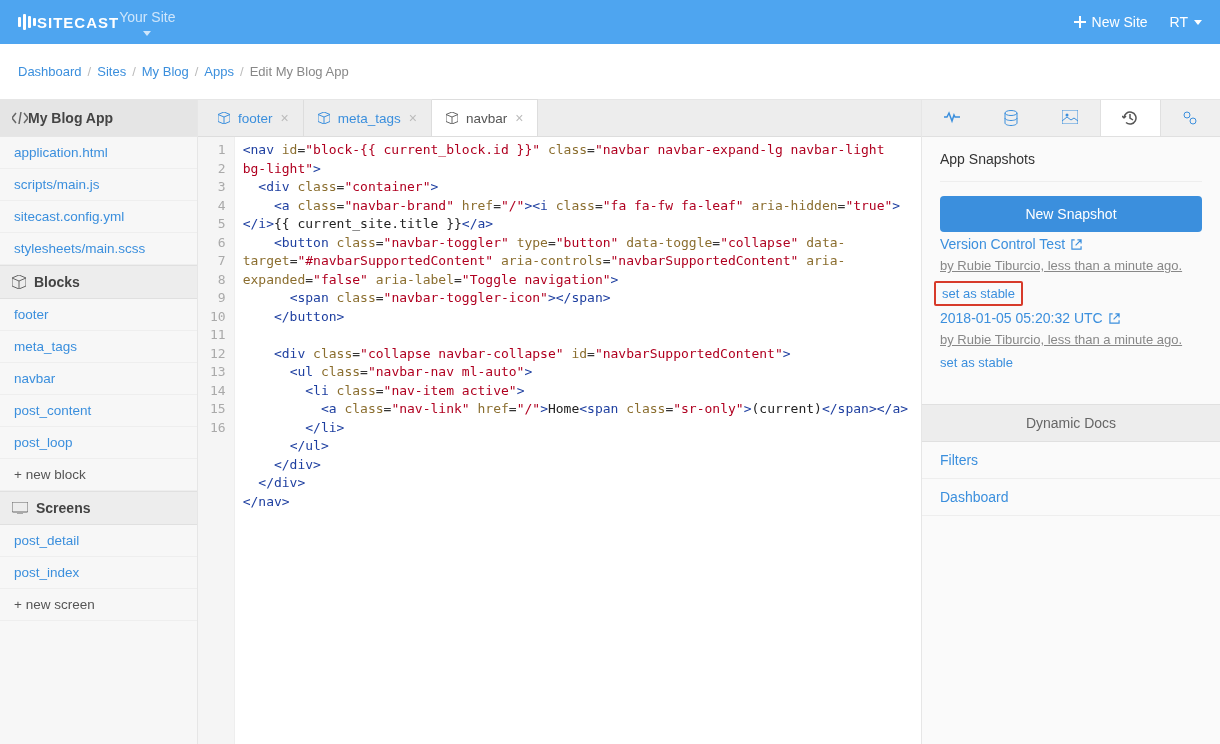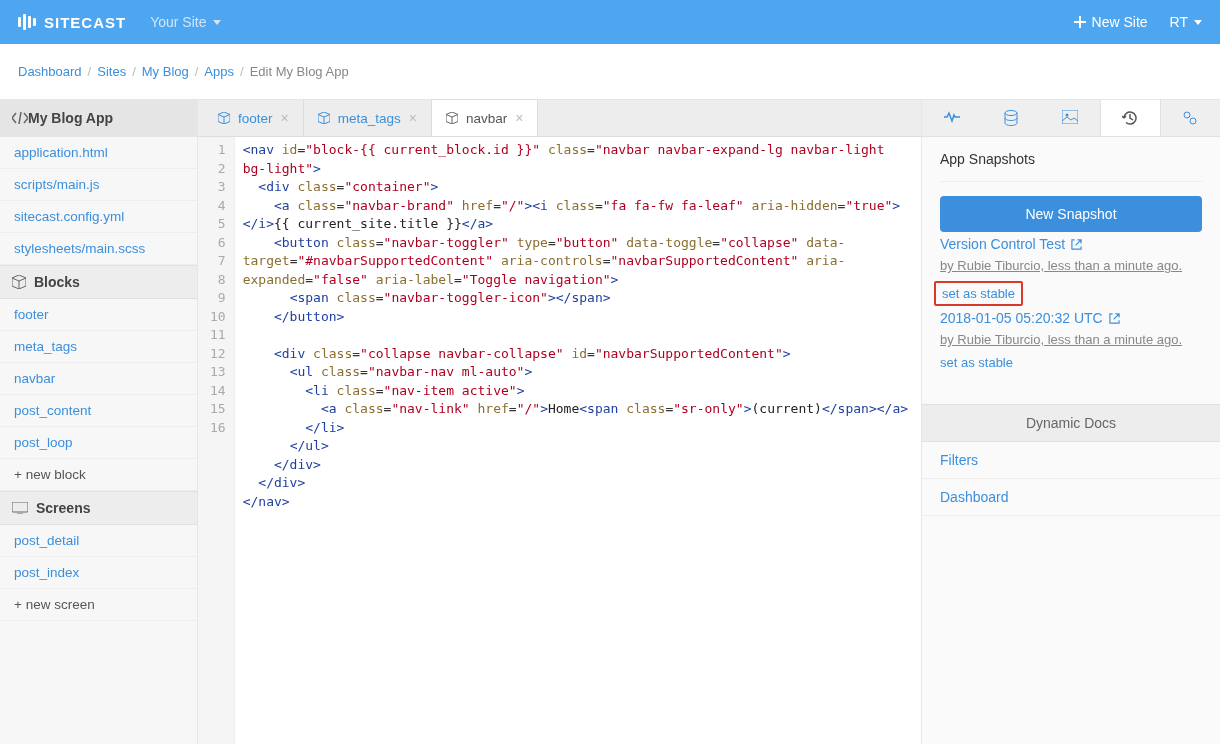--- a/index.html
+++ b/index.html
@@ -1,22 +1,22 @@
 <!DOCTYPE html>
 <html><head>
 <meta charset="utf-8">
 <style>
 * { margin: 0; padding: 0; box-sizing: border-box; }
 body { font-family: -apple-system, BlinkMacSystemFont, "Segoe UI", Helvetica, Arial, sans-serif; font-size: 14px; color: #333; background: #fff; }
 .topbar { background: #4ea5f0; height: 44px; display: flex; align-items: center; padding: 0 18px; color: #fff; }
-.logo { display: flex; align-items: center; gap: 8px; font-weight: 700; letter-spacing: 1px; font-size: 15px; }
+.logo { display: flex; align-items: center; gap: 1px; font-weight: 700; letter-spacing: 1px; font-size: 15px; }
 .logo-icon { display: inline-flex; gap: 2px; align-items: center; }
 .logo-icon span { display: inline-block; width: 3px; background: #fff; border-radius: 1px; }
 .logo-icon span:nth-child(1){height:10px}.logo-icon span:nth-child(2){height:16px}.logo-icon span:nth-child(3){height:12px}.logo-icon span:nth-child(4){height:8px}
-.site-select { margin-left: 24px; color: #cfe6fb; cursor: pointer; display: flex; align-items: center; gap: 6px; }
+.site-select { color: #cfe6fb; cursor: pointer; display: flex; align-items: center; gap: 6px; flex-direction: column; }
 .topbar-right { margin-left: auto; display: flex; align-items: center; gap: 22px; color: #fff; }
 .topbar-link { color: #fff; display: flex; align-items: center; gap: 6px; cursor: pointer; }
 .caret-down { width: 0; height: 0; border-left: 4px solid transparent; border-right: 4px solid transparent; border-top: 5px solid currentColor; display: inline-block; }
 .breadcrumbs { padding: 20px 18px; font-size: 13px; color: #888; border-bottom: 1px solid #e6e6e6; }
 .breadcrumbs a { color: #3b8fdd; text-decoration: none; }
 .bc-sep { margin: 0 6px; color: #bbb; }
 .main { display: flex; height: calc(100vh - 44px - 40px); min-height: 660px; }
 .sidebar { width: 198px; border-right: 1px solid #e6e6e6; background: #f7f7f7; overflow-y: auto; }
 .sb-header { padding: 10px 12px; font-weight: 600; color: #444; display: flex; align-items: center; border-bottom: 1px solid #e6e6e6; background: #e5e5e5; }
 .sb-item { padding: 8px 14px; color: #3b8fdd; cursor: pointer; border-bottom: 1px solid #eee; font-size: 13.5px; }

